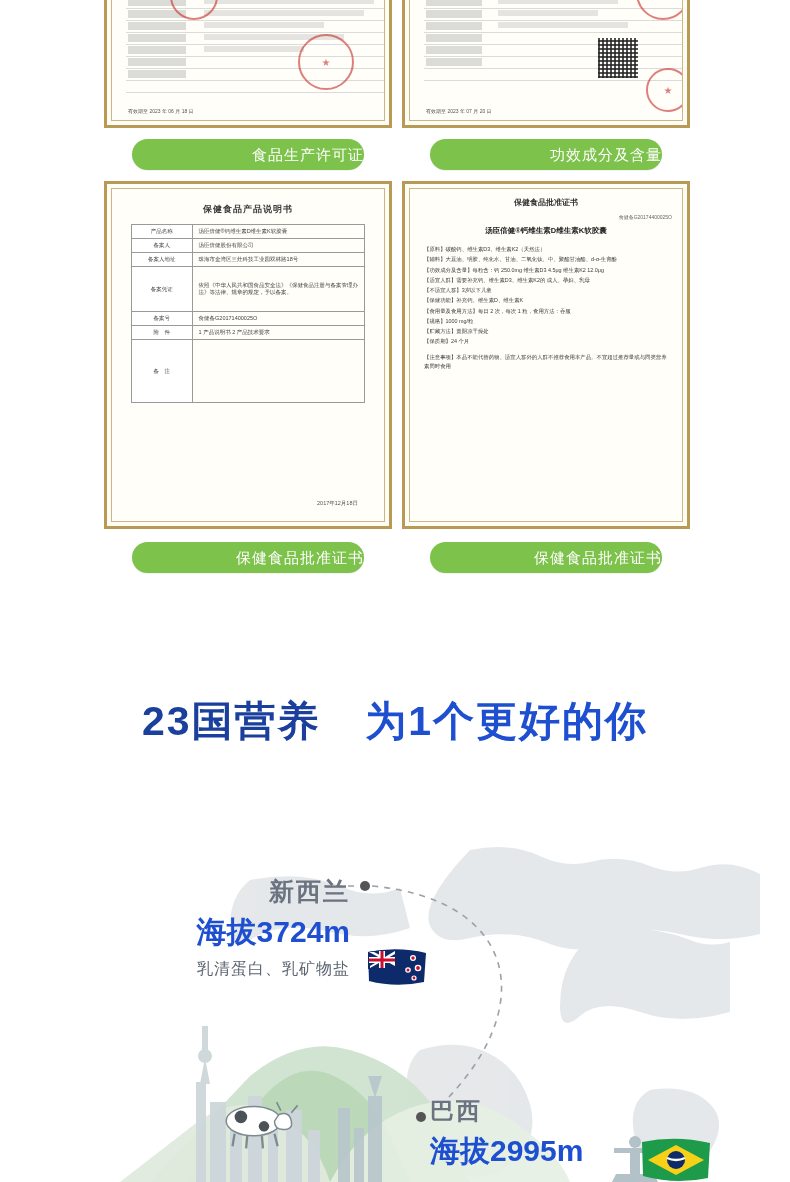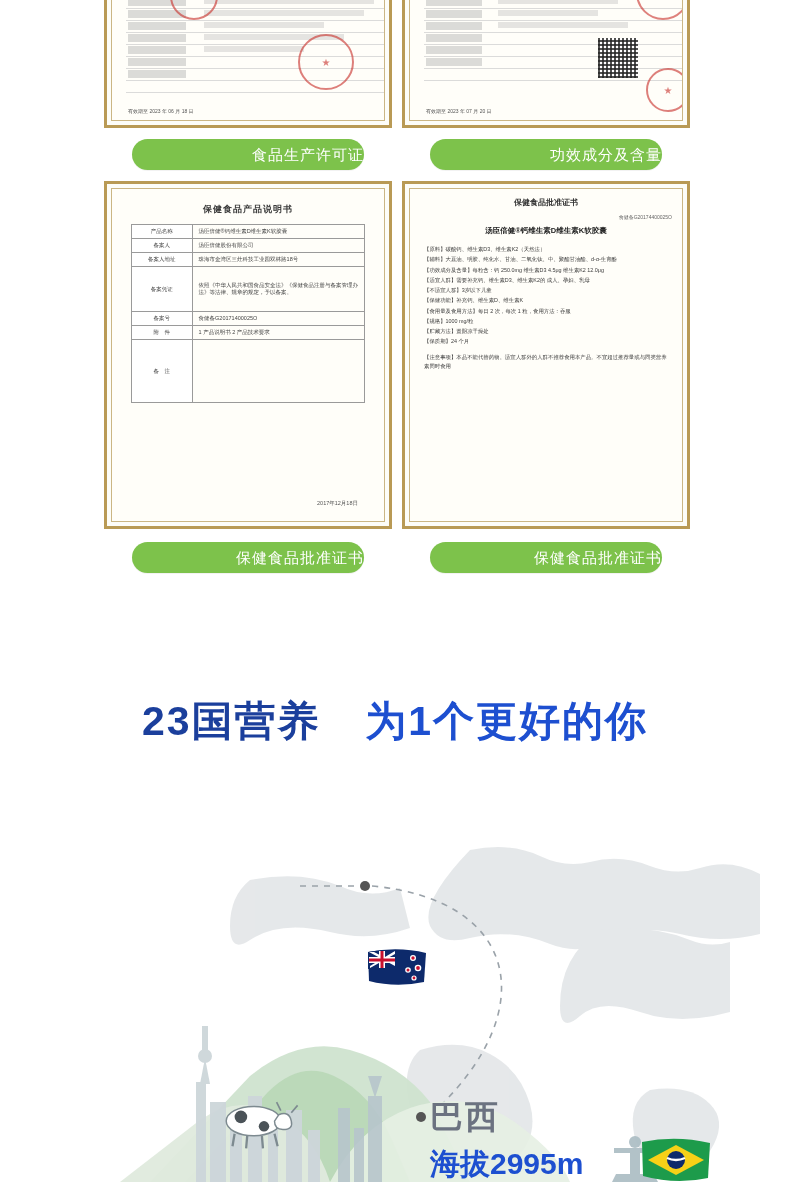--- a/index.html
+++ b/index.html
@@ -140,21 +140,21 @@
   }
   .world{
     position:absolute;left:0;top:0;width:790px;height:342px;
   }
   .nz-label{position:absolute;left:190px;top:35px;text-align:right;width:160px;}
   .nz-country{font-size:25px;color:#6b7280;letter-spacing:2px;font-weight:bold;}
   .nz-alt{font-size:30px;color:#1d4fd0;font-weight:bold;letter-spacing:0px;margin-top:4px;white-space:nowrap;}
   .nz-desc{font-size:16px;color:#5b6470;margin-top:6px;white-space:nowrap;letter-spacing:1px;}
 
   .br-label{position:absolute;left:430px;top:255px;text-align:left;}
-  .br-country{font-size:33px;color:#6b7280;letter-spacing:2px;font-weight:bold;}
+  .br-country{font-size:24px;color:#6b7280;letter-spacing:2px;font-weight:bold;}
   .br-alt{font-size:30px;color:#1d4fd0;font-weight:bold;margin-top:4px;white-space:nowrap;}
 
   .dot{
     position:absolute;width:10px;height:10px;border-radius:50%;background:#555;
   }
   .flag{position:absolute;width:62px;height:40px;}
   .flag .fl-inner{width:100%;height:100%;}
 </style>
 </head>
 <body>
@@ -348,20 +348,25 @@
       </g>
 
       <g fill="#aebfc6" opacity=".95" transform="translate(612,286)">
         <rect x="18" y="24" width="10" height="32"></rect>
         <rect x="2" y="22" width="42" height="5"></rect>
         <circle cx="23" cy="16" r="6"></circle>
         <path d="M0 56 l46 0 l-4 -8 l-38 0 z"></path>
       </g>
     </svg>
 
+    <div class="nz-label">
+      <div class="nz-country">新西兰</div>
+      <div class="nz-alt">海拔3724m</div>
+      <div class="nz-desc">乳清蛋白、乳矿物盐</div>
+    </div>
     <div class="dot" style="left:360px;top:41px;"></div>
 
     <div class="flag" style="left:366px;top:106px;">
       <svg viewBox="0 0 62 40" class="fl-inner">
         <path d="M2 6 Q32 0 60 7 L58 36 Q30 42 3 35 Z" fill="#0d2a6b"></path>
         <path d="M2 6 Q16 3 30 5 L29 22 Q15 21 2 23 Z" fill="#0d2a6b"></path>
         <path d="M3 6 L29 5 L29 21 L3 22 Z" fill="none"></path>
         <g fill="#ffffff">
           <path d="M3 6 L29 20 L29 17 L8 6 Z"></path>
           <path d="M29 5 L4 20 L4 22 L29 8 Z"></path>

